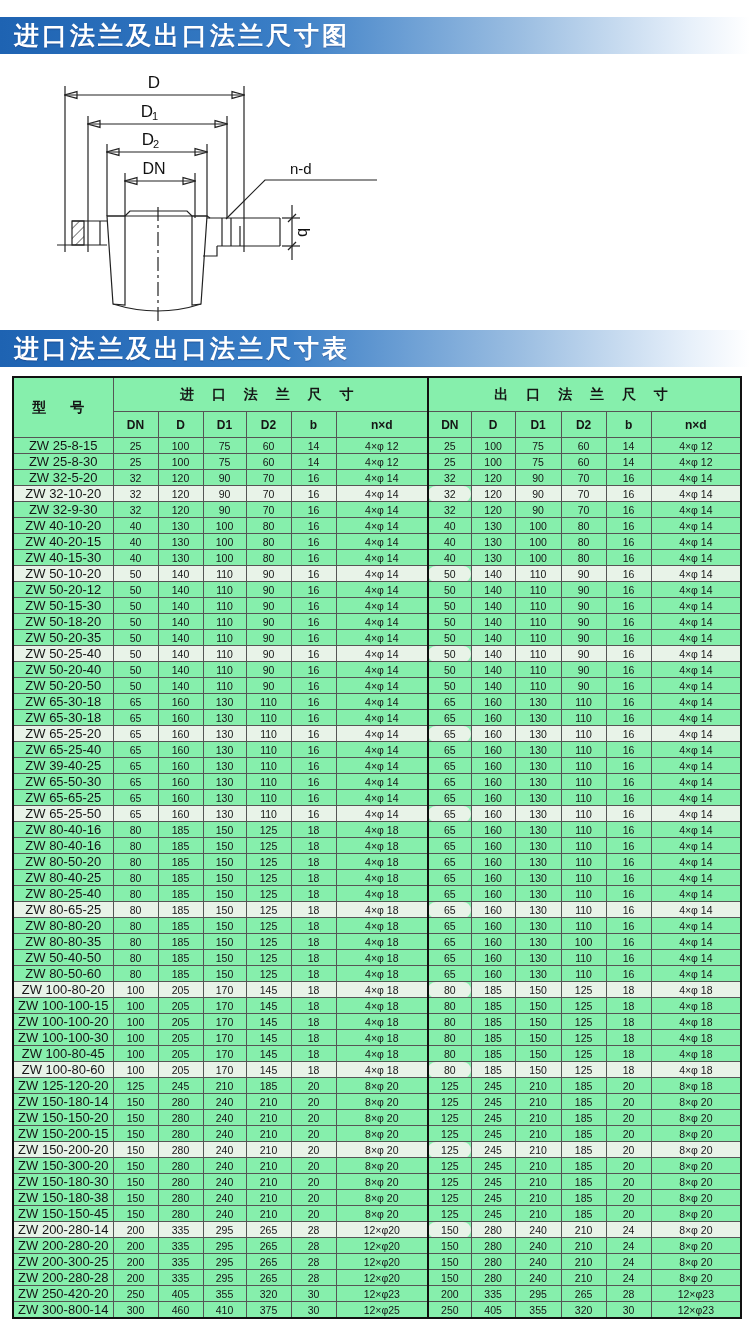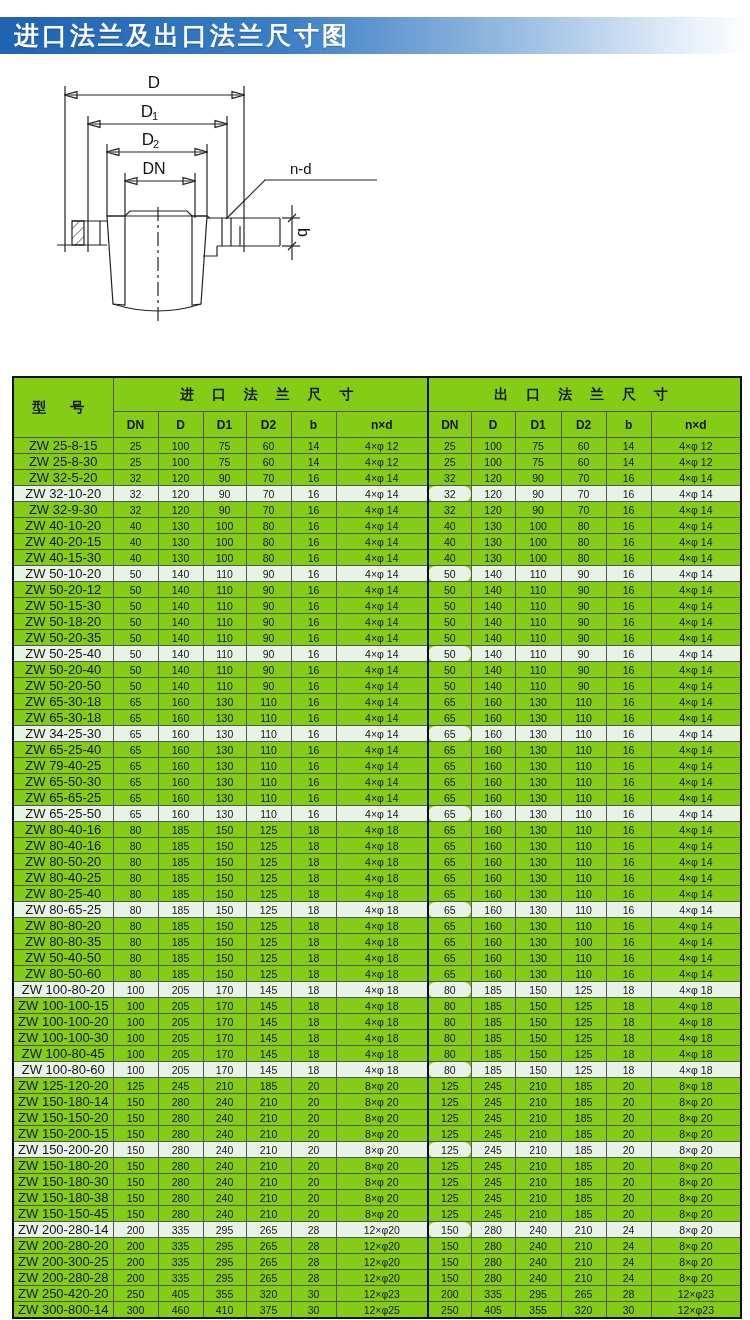--- a/index.html
+++ b/index.html
@@ -10,21 +10,21 @@
     display:flex;align-items:center;}
   .title-bar span{color:#ffffff;font-family:"Liberation Serif",serif;font-weight:bold;
     font-size:25px;letter-spacing:3px;padding-left:14px;
     text-shadow:0 1px 1px rgba(0,0,60,.25);white-space:nowrap;}
   #bar1{top:17px;}
   #bar2{top:330px;}
   .diagram-wrap{position:absolute;left:42px;top:60px;width:410px;height:268px;}
   .drawing line,.drawing path{stroke:#222;stroke-width:1.2;fill:none;}
   .drawing text{fill:#111;font-family:"Liberation Sans",sans-serif;}
   table.dims{position:absolute;left:12px;top:376px;width:728px;border-collapse:collapse;
-    table-layout:fixed;border:2px solid #111;background:#84cc16;}
+    table-layout:fixed;border:2px solid #111;background:#86efac;}
   table.dims th,table.dims td{border:1px solid #555;text-align:center;padding:0;
     color:#151515;white-space:nowrap;overflow:hidden;}
   thead .group-h{font-size:14px;font-weight:bold;letter-spacing:7px;height:33px;}
   thead .model-h{font-size:14px;font-weight:bold;letter-spacing:10px;}
   thead tr.sub th{font-size:12px;font-weight:bold;height:25px;}
   tbody td{font-size:10.5px;}
   tbody td.model{font-size:13px;}
   tbody tr{height:15px;}
   .mid-left{border-left:2px solid #111 !important;border-radius:14px;}
   tr.green td{background:#e8f3e8;}
@@ -116,20 +116,23 @@
         <line x1="240" y1="186" x2="258" y2="186"></line>
         <line x1="246" y1="162" x2="254" y2="154"></line>
         <line x1="246" y1="190" x2="254" y2="182"></line>
         <text transform="rotate(90 256 168)" x="256" y="168" font-size="16">b</text>
       </g>
 
       <line x1="116" y1="147" x2="116" y2="262" stroke-dasharray="14 4 3 4"></line>
     </svg>
   </div>
 
+  <div class="title-bar" id="bar2">
+    <span>进口法兰及出口法兰尺寸表</span>
+  </div>
 
   <table class="dims">
     <colgroup>
       <col style="width:100px">
         <col style="width:45px">
         <col style="width:45px">
       <col style="width:43px">
         <col style="width:45px">
         <col style="width:45px">
       <col style="width:92px">
@@ -426,21 +429,21 @@
           <td>16</td>
           <td>4×φ 14</td>
           <td class="mid-left">65</td>
           <td>160</td>
           <td>130</td>
           <td>110</td>
           <td>16</td>
           <td>4×φ 14</td>
         </tr>
         <tr class="green">
-          <td class="model">ZW 34-25-30</td>
+          <td class="model">ZW 65-25-20</td>
           <td>65</td>
           <td>160</td>
           <td>130</td>
           <td>110</td>
           <td>16</td>
           <td>4×φ 14</td>
           <td class="mid-left">65</td>
           <td>160</td>
           <td>130</td>
           <td>110</td>
@@ -456,21 +459,21 @@
           <td>16</td>
           <td>4×φ 14</td>
           <td class="mid-left">65</td>
           <td>160</td>
           <td>130</td>
           <td>110</td>
           <td>16</td>
           <td>4×φ 14</td>
         </tr>
         <tr>
-          <td class="model">ZW 79-40-25</td>
+          <td class="model">ZW 39-40-25</td>
           <td>65</td>
           <td>160</td>
           <td>130</td>
           <td>110</td>
           <td>16</td>
           <td>4×φ 14</td>
           <td class="mid-left">65</td>
           <td>160</td>
           <td>130</td>
           <td>110</td>
@@ -831,21 +834,21 @@
           <td>20</td>
           <td>8×φ 20</td>
           <td class="mid-left">125</td>
           <td>245</td>
           <td>210</td>
           <td>185</td>
           <td>20</td>
           <td>8×φ 20</td>
         </tr>
         <tr>
-          <td class="model">ZW 150-180-20</td>
+          <td class="model">ZW 150-300-20</td>
           <td>150</td>
           <td>280</td>
           <td>240</td>
           <td>210</td>
           <td>20</td>
           <td>8×φ 20</td>
           <td class="mid-left">125</td>
           <td>245</td>
           <td>210</td>
           <td>185</td>

